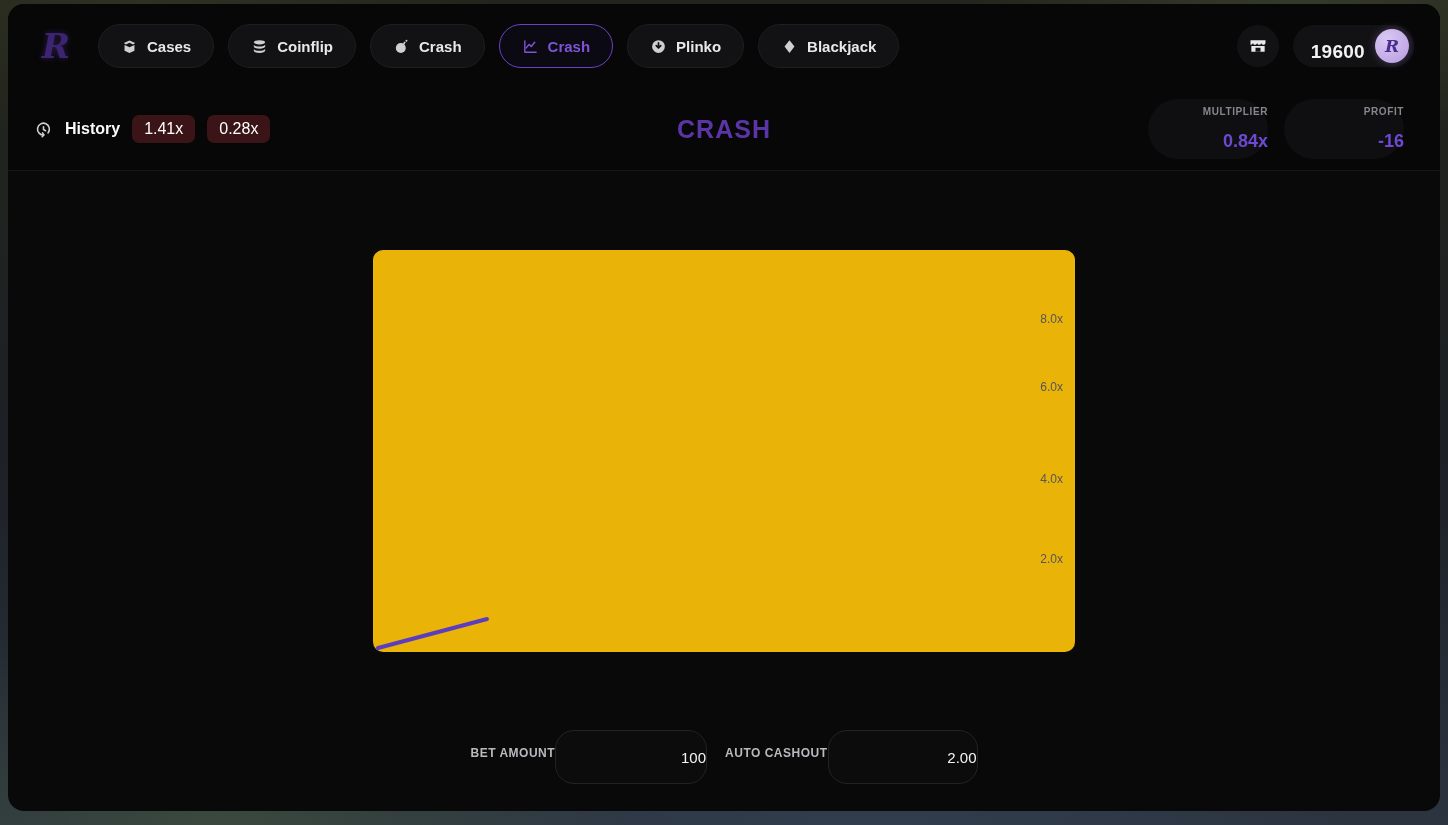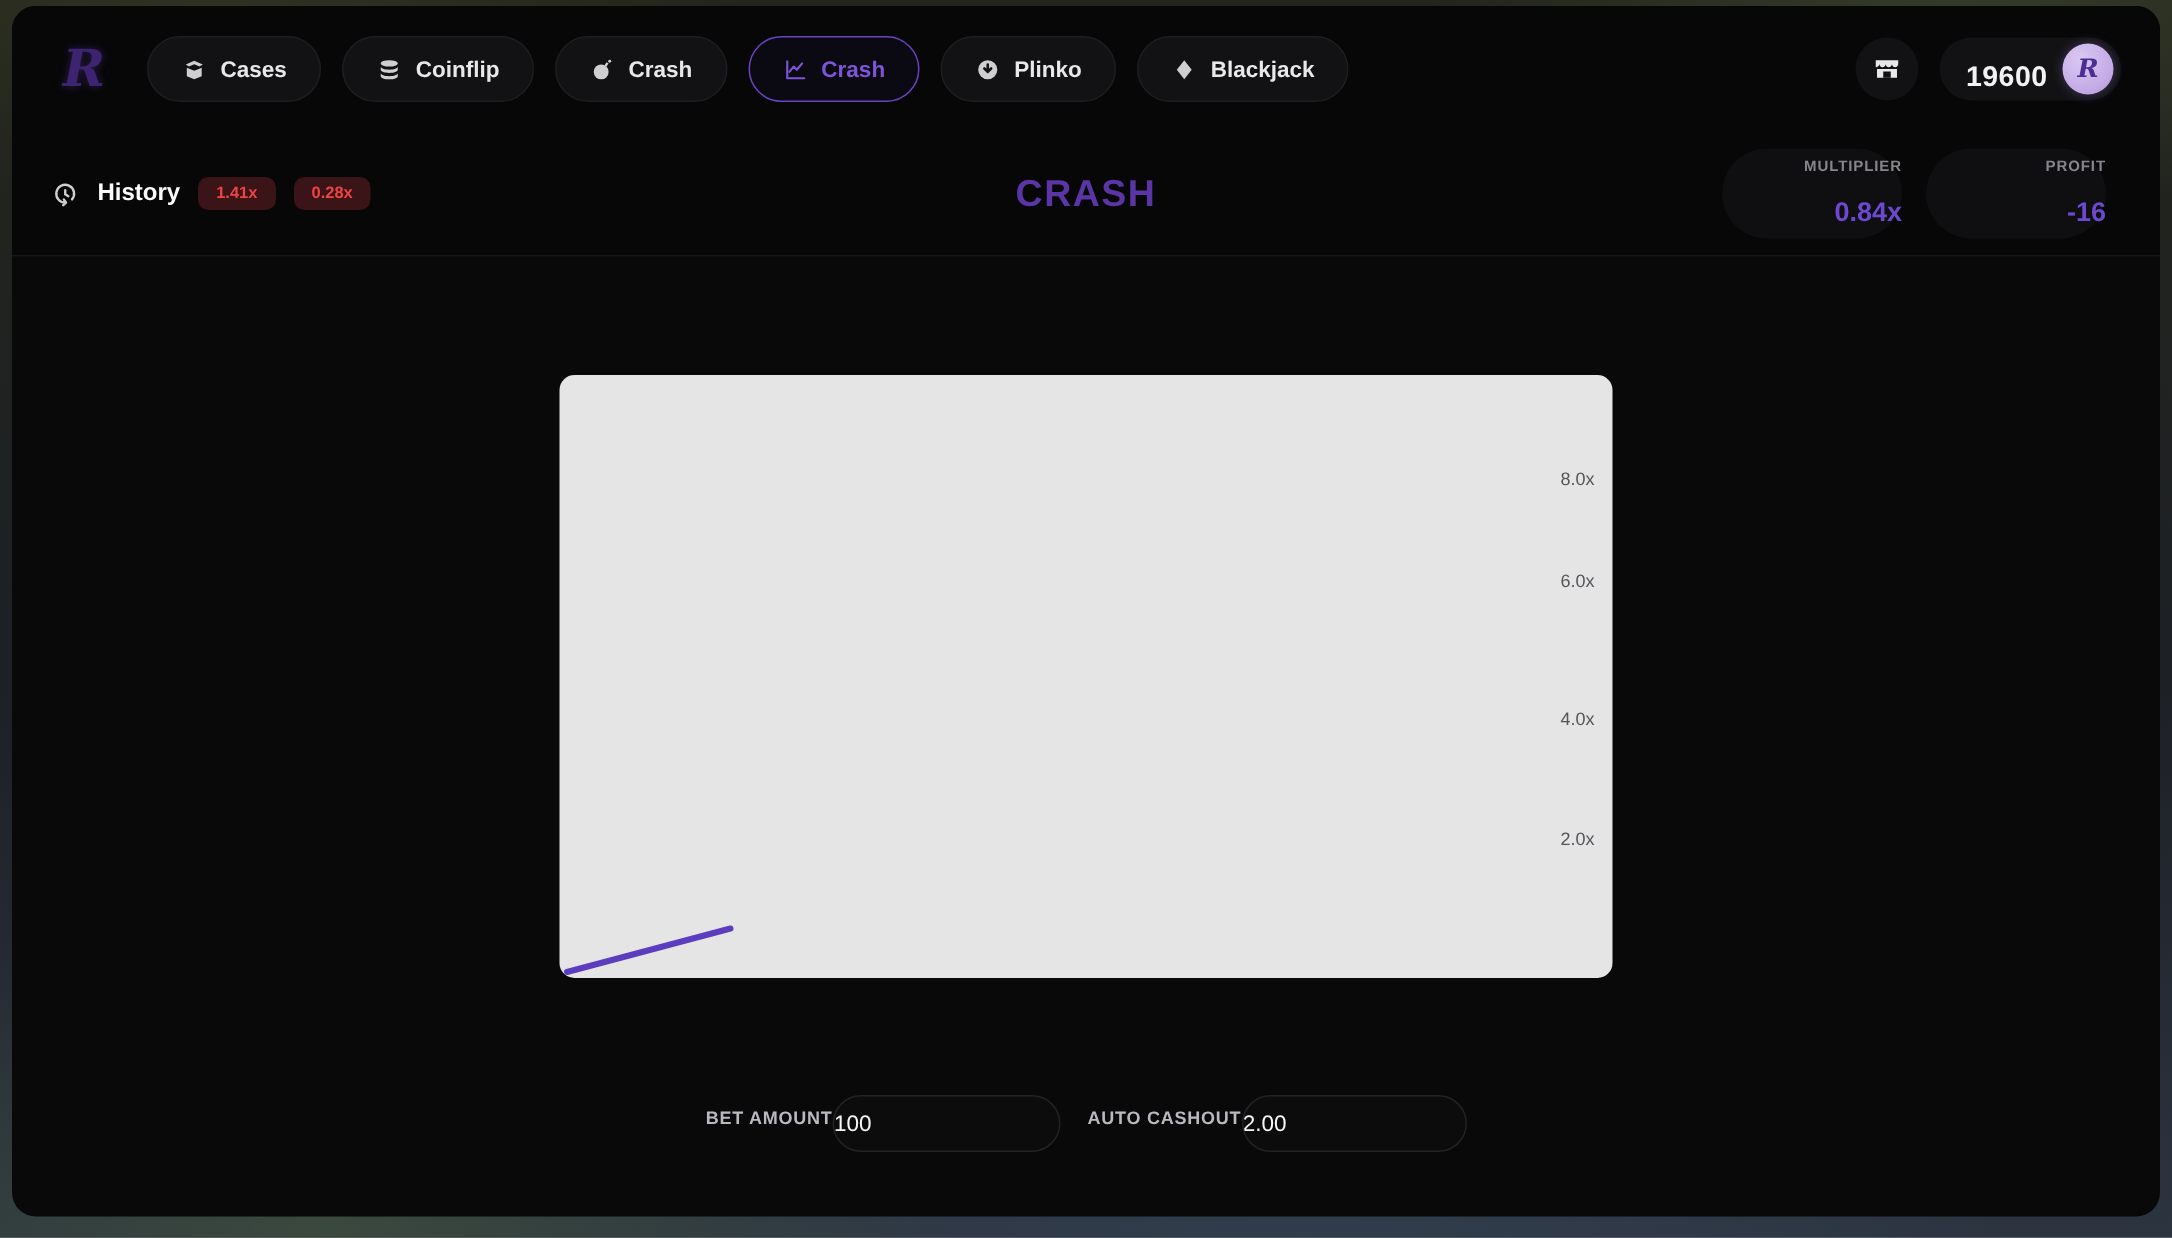--- a/index.html
+++ b/index.html
@@ -54,51 +54,51 @@
   }
   .coin span { font-family:"DejaVu Serif", serif; font-style:italic; font-weight:bold; font-size:17px; color:#4c2d92; }
   
   .header {
     height:83px; display:flex; align-items:center; padding:0 26px;
     background:#070708; border-bottom:1px solid #161619; position:relative;
   }
   .history { display:flex; align-items:center; gap:12px; }
   .history .h-lbl { color:#fafafa; font-weight:bold; font-size:16px; }
   .badge {
-    background:#3a1416; color:#ef4444; font-weight:bold; font-size:11px;
+    background:#3a1416; color:#ffffff; font-weight:normal; font-size:16px;
     padding:5px 12px; border-radius:7px; cursor:default;
   }
   .page-title {
     position:absolute; left:0; right:0; text-align:center;
     color:#5b35a6; font-size:25px; font-weight:bold; letter-spacing:1px;
   }
   .stats { margin-left:auto; display:flex; gap:16px; padding-right:10px; position:relative; z-index:1; }
   .stat {
     width:120px; height:60px; background:#0f0f11; border-radius:30px;
     display:flex; flex-direction:column; align-items:flex-end; justify-content:center; gap:14px;
   }
   .stat .s-lbl { color:#86868c; font-size:10px; font-weight:bold; letter-spacing:.6px; }
   .stat .s-val { color:#6d49d2; font-size:18px; font-weight:bold; }
   
   .main { position:relative; height:640px; }
   .chart-card {
     position:relative; width:702px; height:402px; margin:79px auto 0;
-    background:#e5e5e5; border-radius:10px; overflow:hidden;
+    background:#eab308; border-radius:10px; overflow:hidden;
   }
   .gridline { position:absolute; left:0; right:0; height:1px; background:rgba(255,255,255,.035); }
   .tick { position:absolute; right:12px; width:60px; text-align:right; color:#55555c; font-size:12px; }
   .chart-svg { position:absolute; left:0; top:0; width:702px; height:402px; }
   .chart-svg polyline { fill:none; stroke-width:4; stroke-linecap:round; }
   
   .controls { display:flex; justify-content:center; align-items:flex-end; gap:18px; margin-top:78px; }
   .ctl { display:flex; flex-direction:row; align-items:center; }
   .ctl .c-lbl { color:#b9b9bf; font-size:12px; font-weight:bold; letter-spacing:.5px; margin-bottom:9px; }
   .ctl input {
-    width:152px; height:38px; background:#0c0c0d; border:1px solid #232327;
-    border-radius:19px; color:#f5f5f5; font-size:15px; text-align:left;
+    width:152px; height:54px; background:#0c0c0d; border:1px solid #232327;
+    border-radius:19px; color:#f5f5f5; font-size:15px; text-align:right;
     font-family:"Liberation Sans", sans-serif; outline:none;
   }
   .cashout-btn {
     display:flex; align-items:center; justify-content:center; gap:10px;
     width:164px; height:40px; border:none; border-radius:20px;
     background:#43a446; color:#fff; font-weight:bold; font-size:15px;
     font-family:"Liberation Sans", sans-serif; cursor:pointer;
   }
 </style>
 </head>

